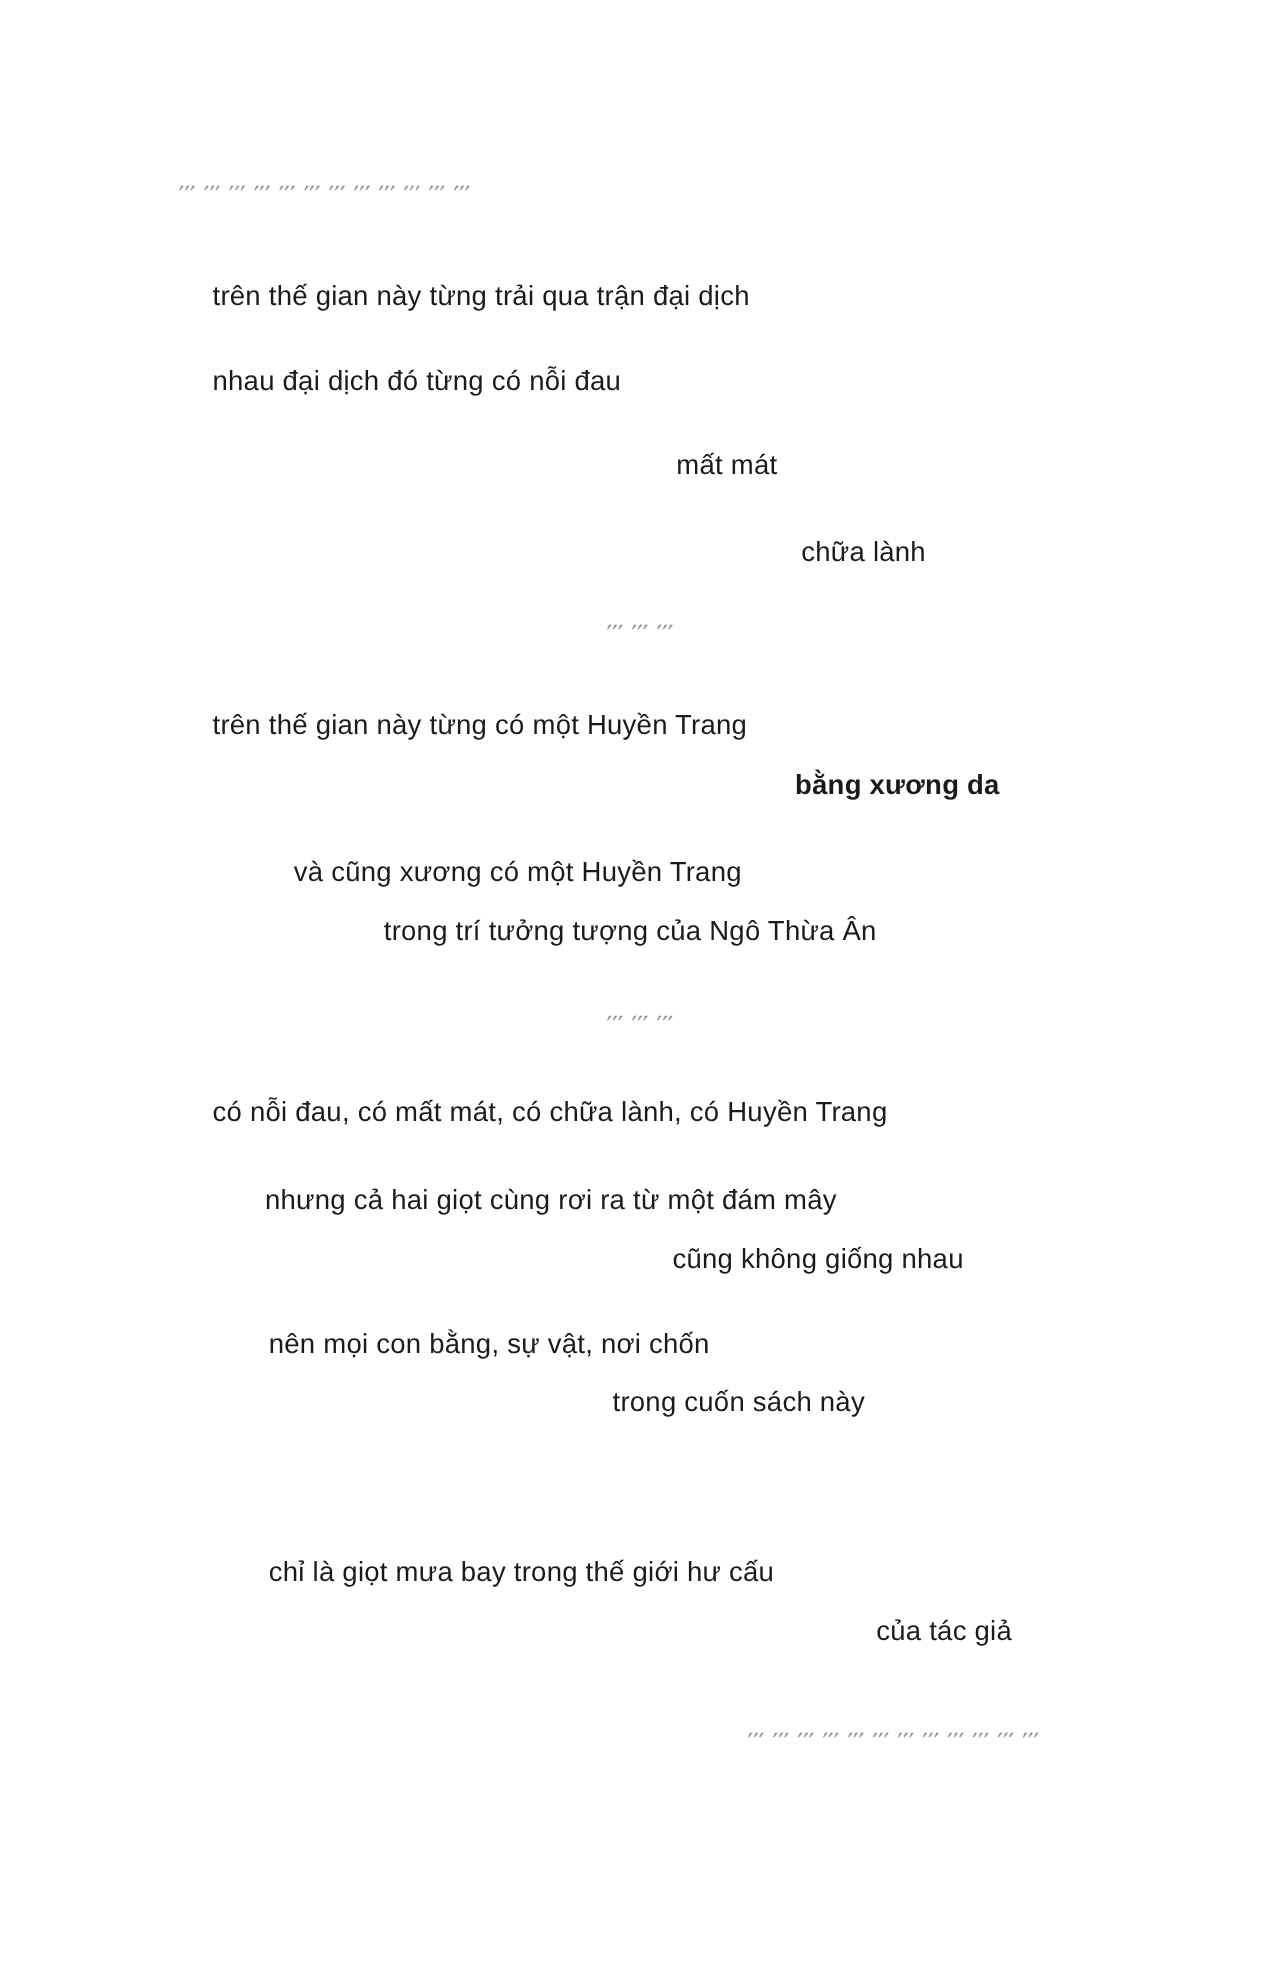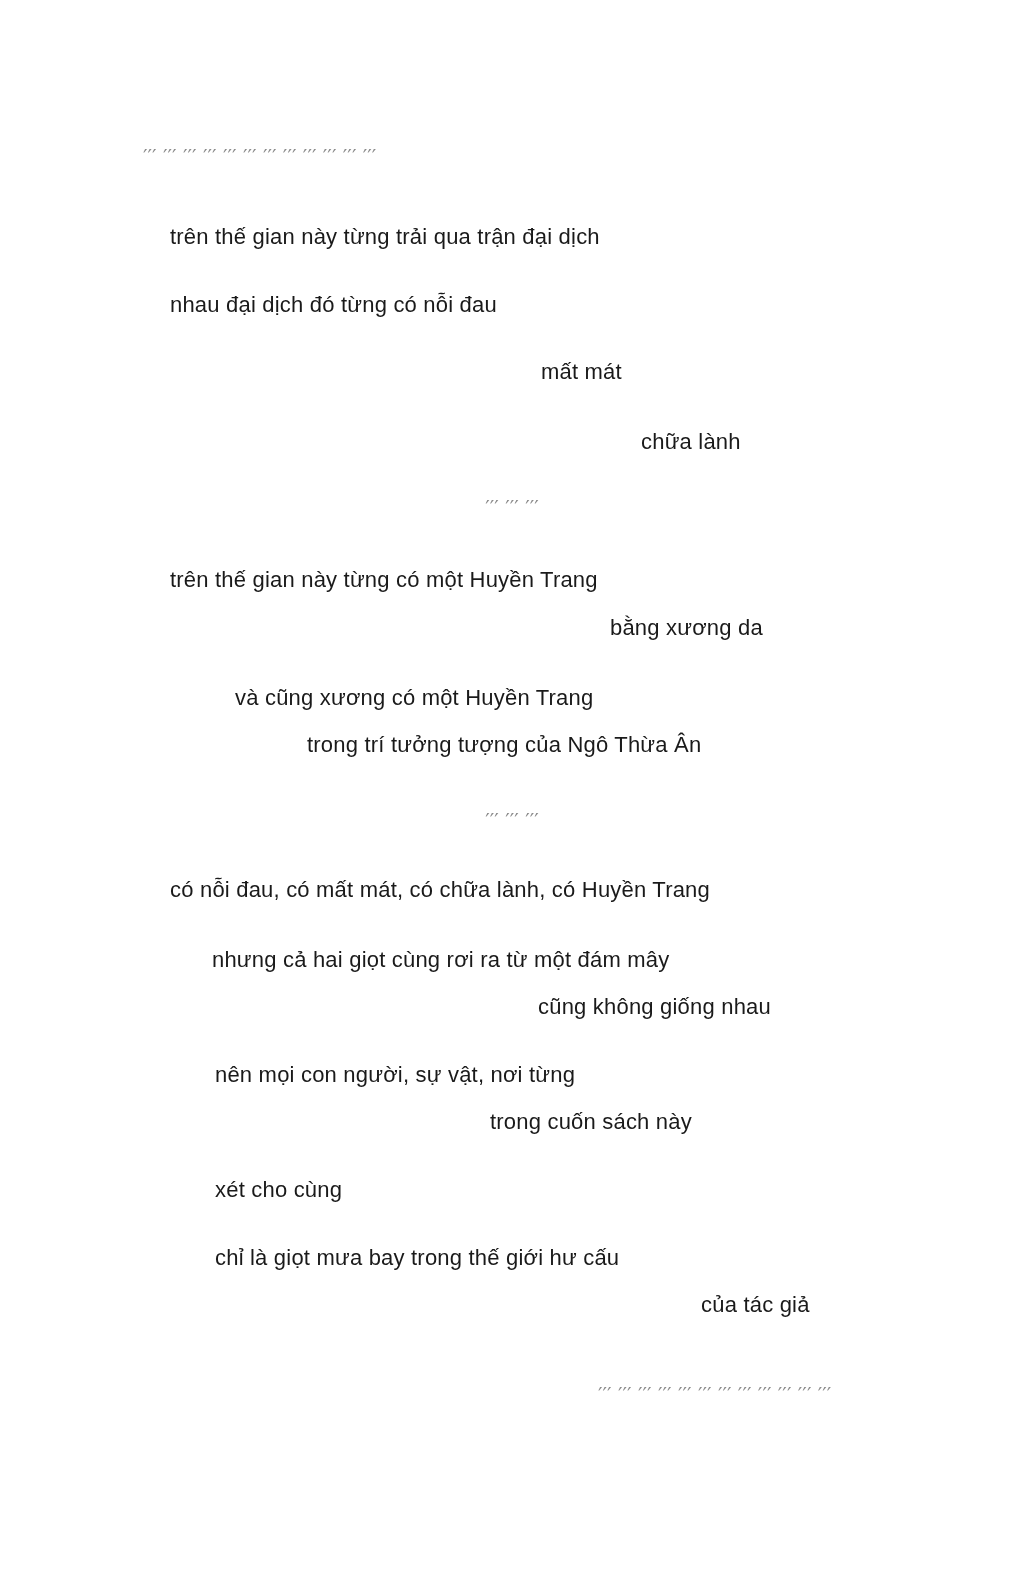--- a/index.html
+++ b/index.html
@@ -42,30 +42,29 @@
   <div class="marks" style="top:146px;left:143px;">′′′ ′′′ ′′′ ′′′ ′′′ ′′′ ′′′ ′′′ ′′′ ′′′ ′′′ ′′′</div>
 
   <div class="ln" style="top:218px;left:170px;">trên thế gian này từng trải qua trận đại dịch</div>
   <div class="ln" style="top:286px;left:170px;">nhau đại dịch đó từng có nỗi đau</div>
   <div class="ln" style="top:353px;left:541px;">mất mát</div>
   <div class="ln" style="top:423px;left:641px;">chữa lành</div>
 
   <div class="marks sep" style="top:497px;">′′′ ′′′ ′′′</div>
 
   <div class="ln" style="top:561px;left:170px;">trên thế gian này từng có một Huyền Trang</div>
-  <div class="ln" style="top:609px;left:610px;">bằng xương da</div>
+  <div class="ln" style="top:609px;left:636px;font-weight:bold;">bằng xương da</div>
   <div class="ln" style="top:679px;left:235px;">và cũng xương có một Huyền Trang</div>
   <div class="ln" style="top:726px;left:307px;">trong trí tưởng tượng của Ngô Thừa Ân</div>
 
   <div class="marks sep" style="top:810px;">′′′ ′′′ ′′′</div>
 
   <div class="ln" style="top:871px;left:170px;">có nỗi đau, có mất mát, có chữa lành, có Huyền Trang</div>
   <div class="ln" style="top:941px;left:212px;">nhưng cả hai giọt cùng rơi ra từ một đám mây</div>
   <div class="ln" style="top:988px;left:538px;">cũng không giống nhau</div>
-  <div class="ln" style="top:1056px;left:215px;">nên mọi con người, sự vật, nơi từng</div>
+  <div class="ln" style="top:1056px;left:215px;">nên mọi con bằng, sự vật, nơi chốn</div>
   <div class="ln" style="top:1103px;left:490px;">trong cuốn sách này</div>
-  <div class="ln" style="top:1171px;left:215px;">xét cho cùng</div>
   <div class="ln" style="top:1239px;left:215px;text-align:center;">chỉ là giọt mưa bay trong thế giới hư cấu</div>
   <div class="ln" style="top:1286px;left:687px;margin-left:14px;">của tác giả</div>
 
   <div class="marks" style="top:1384px;left:598px;">′′′ ′′′ ′′′ ′′′ ′′′ ′′′ ′′′ ′′′ ′′′ ′′′ ′′′ ′′′</div>
 
 </div>
 
 </body></html>

